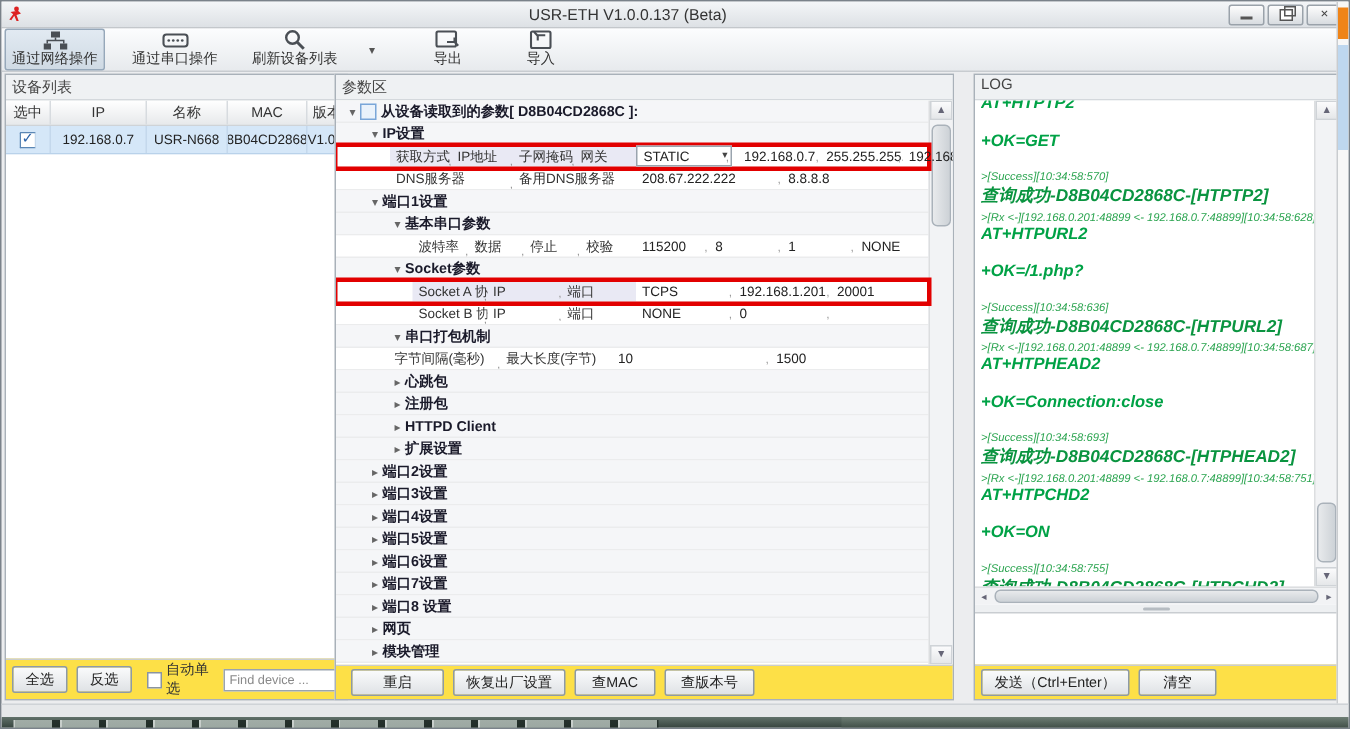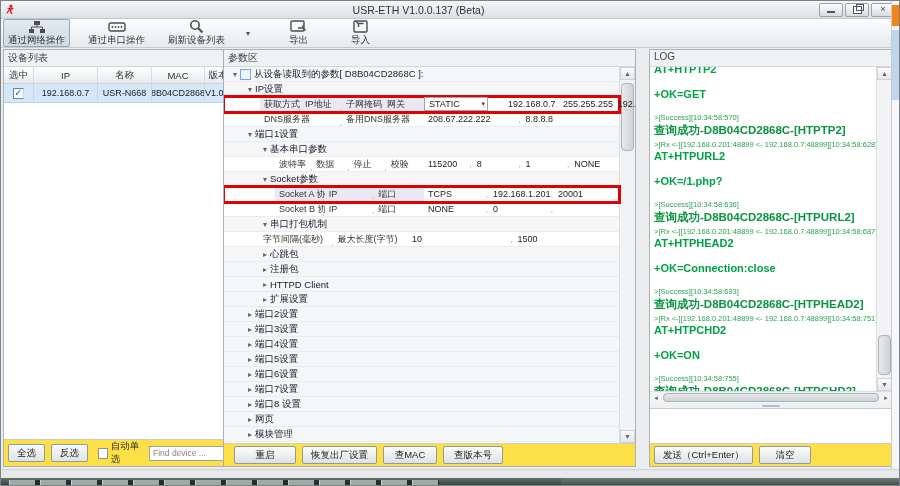--- a/index.html
+++ b/index.html
@@ -60,51 +60,51 @@
   .find-input::placeholder{color:#888;}
   .chk-small{width:9px;height:9px;border:1px solid #8a94a0;background:#fff;}
   .chk-label{font-size:9.5px;color:#333;margin-left:3px;}
   
   .tree-wrap{flex:1;position:relative;overflow:hidden;background:#fff;}
   .tree{position:absolute;left:0;top:0;right:16px;bottom:0;}
   .trow{height:14px;border-bottom:1px solid #ebeced;display:flex;align-items:center;
     box-sizing:content-box;position:relative;background:#fff;}
   .trow.srow{background:#f5f6f8;}
   .trow .arrow{font-size:8px;color:#666;width:10px;flex:0 0 auto;text-align:center;}
-  .trow .slabel{font-size:9.5px;font-weight:normal;color:#1a1a2a;white-space:nowrap;}
+  .trow .slabel{font-size:9.5px;font-weight:bold;color:#1a1a2a;white-space:nowrap;}
   .node-icon{width:9px;height:9px;border:1px solid #7aa6d8;background:#eaf2fb;margin-right:3px;flex:0 0 auto;}
   .labs{display:flex;flex:0 0 auto;height:100%;align-items:center;}
   .lab{flex:1;font-size:9px;color:#333;padding-left:4px;white-space:nowrap;overflow:hidden;position:relative;}
   .lab::after{content:",";position:absolute;right:0;bottom:-1px;color:#999;font-size:8px;}
   .lab:last-child::after{content:"";}
   .vals{display:flex;flex:1;height:100%;align-items:center;}
   .val{flex:1;font-size:9px;color:#222;padding-left:4px;white-space:nowrap;overflow:hidden;position:relative;height:12px;line-height:12px;}
   .val::after{content:",";position:absolute;right:1px;bottom:-1px;color:#999;font-size:8px;}
   .val:last-child::after{content:"";}
   .val.select{flex:0 0 56px;border:1px solid #9aa4ae;background:#fff;display:flex;
-    justify-content:space-between;align-items:center;padding:0 2px 0 4px;margin-right:16px;}
+    justify-content:space-between;align-items:center;padding:0 2px 0 4px;margin-right:4px;}
   .val.select .dd{font-size:7px;color:#444;}
   .trow.hl{outline:3px solid #e20000;outline-offset:-1px;z-index:3;}
   .trow.hl .labs{background:#e9e9f4;}
   
   .vscroll{position:absolute;top:0;right:0;width:15px;bottom:0;background:#f2f3f5;border-left:1px solid #dcdee0;}
   .vscroll .sa{position:absolute;left:0;right:0;height:13px;display:flex;align-items:center;justify-content:center;
     font-size:7px;color:#667;background:linear-gradient(#fbfbfc,#e5e7e9);border:1px solid #cfd3d7;box-sizing:border-box;}
   .vscroll .sa.up{top:0;} .vscroll .sa.dn{bottom:0;}
   .vthumb{position:absolute;left:1px;right:1px;border-radius:4px;background:linear-gradient(90deg,#e8eaec,#cdd2d7);
     border:1px solid #aab2ba;}
   .hscroll{flex:0 0 11px;position:relative;background:#f2f3f5;border-top:1px solid #dcdee0;}
   .hscroll .sa{position:absolute;top:0;bottom:0;width:12px;display:flex;align-items:center;justify-content:center;
     font-size:7px;color:#667;}
   .hscroll .sa.lt{left:0;} .hscroll .sa.rt{right:0;}
   .hthumb{position:absolute;top:1px;bottom:1px;left:13px;right:13px;border-radius:4px;
     background:linear-gradient(#e8eaec,#cdd2d7);border:1px solid #aab2ba;}
   
   .log-wrap{flex:1;position:relative;overflow:hidden;background:#fff;}
-  .log-body{position:absolute;left:4px;top:-4px;right:16px;bottom:0;overflow:hidden;}
+  .log-body{position:absolute;left:4px;top:-4px;right:16px;bottom:0;overflow:hidden;font-style:italic;}
   .log-cmd{font-size:11px;font-weight:bold;color:#00a246;margin:0 0 13px;}
   .log-ok{font-size:11px;font-weight:bold;color:#00a246;margin:0 0 13px;}
   .log-meta{font-size:7.5px;color:#2aa44f;margin:0 0 1px;white-space:nowrap;}
   .log-success{font-size:11.5px;font-weight:bold;color:#0a9440;margin:0 0 2px;white-space:nowrap;}
   .splitter{flex:0 0 5px;background:#eef0f2;display:flex;align-items:center;justify-content:center;}
   .splitter i{width:18px;height:2px;background:#b6bcc2;border-radius:1px;}
   .send-box{flex:0 0 34px;background:#fff;border-top:1px solid #c9cdd1;}
   
   .bottom-edge{position:absolute;left:0;right:0;top:468px;height:9px;background:#e6e8ea;border-top:1px solid #cfd3d7;}
   .taskbar{position:absolute;left:0;right:0;top:477px;height:9px;

